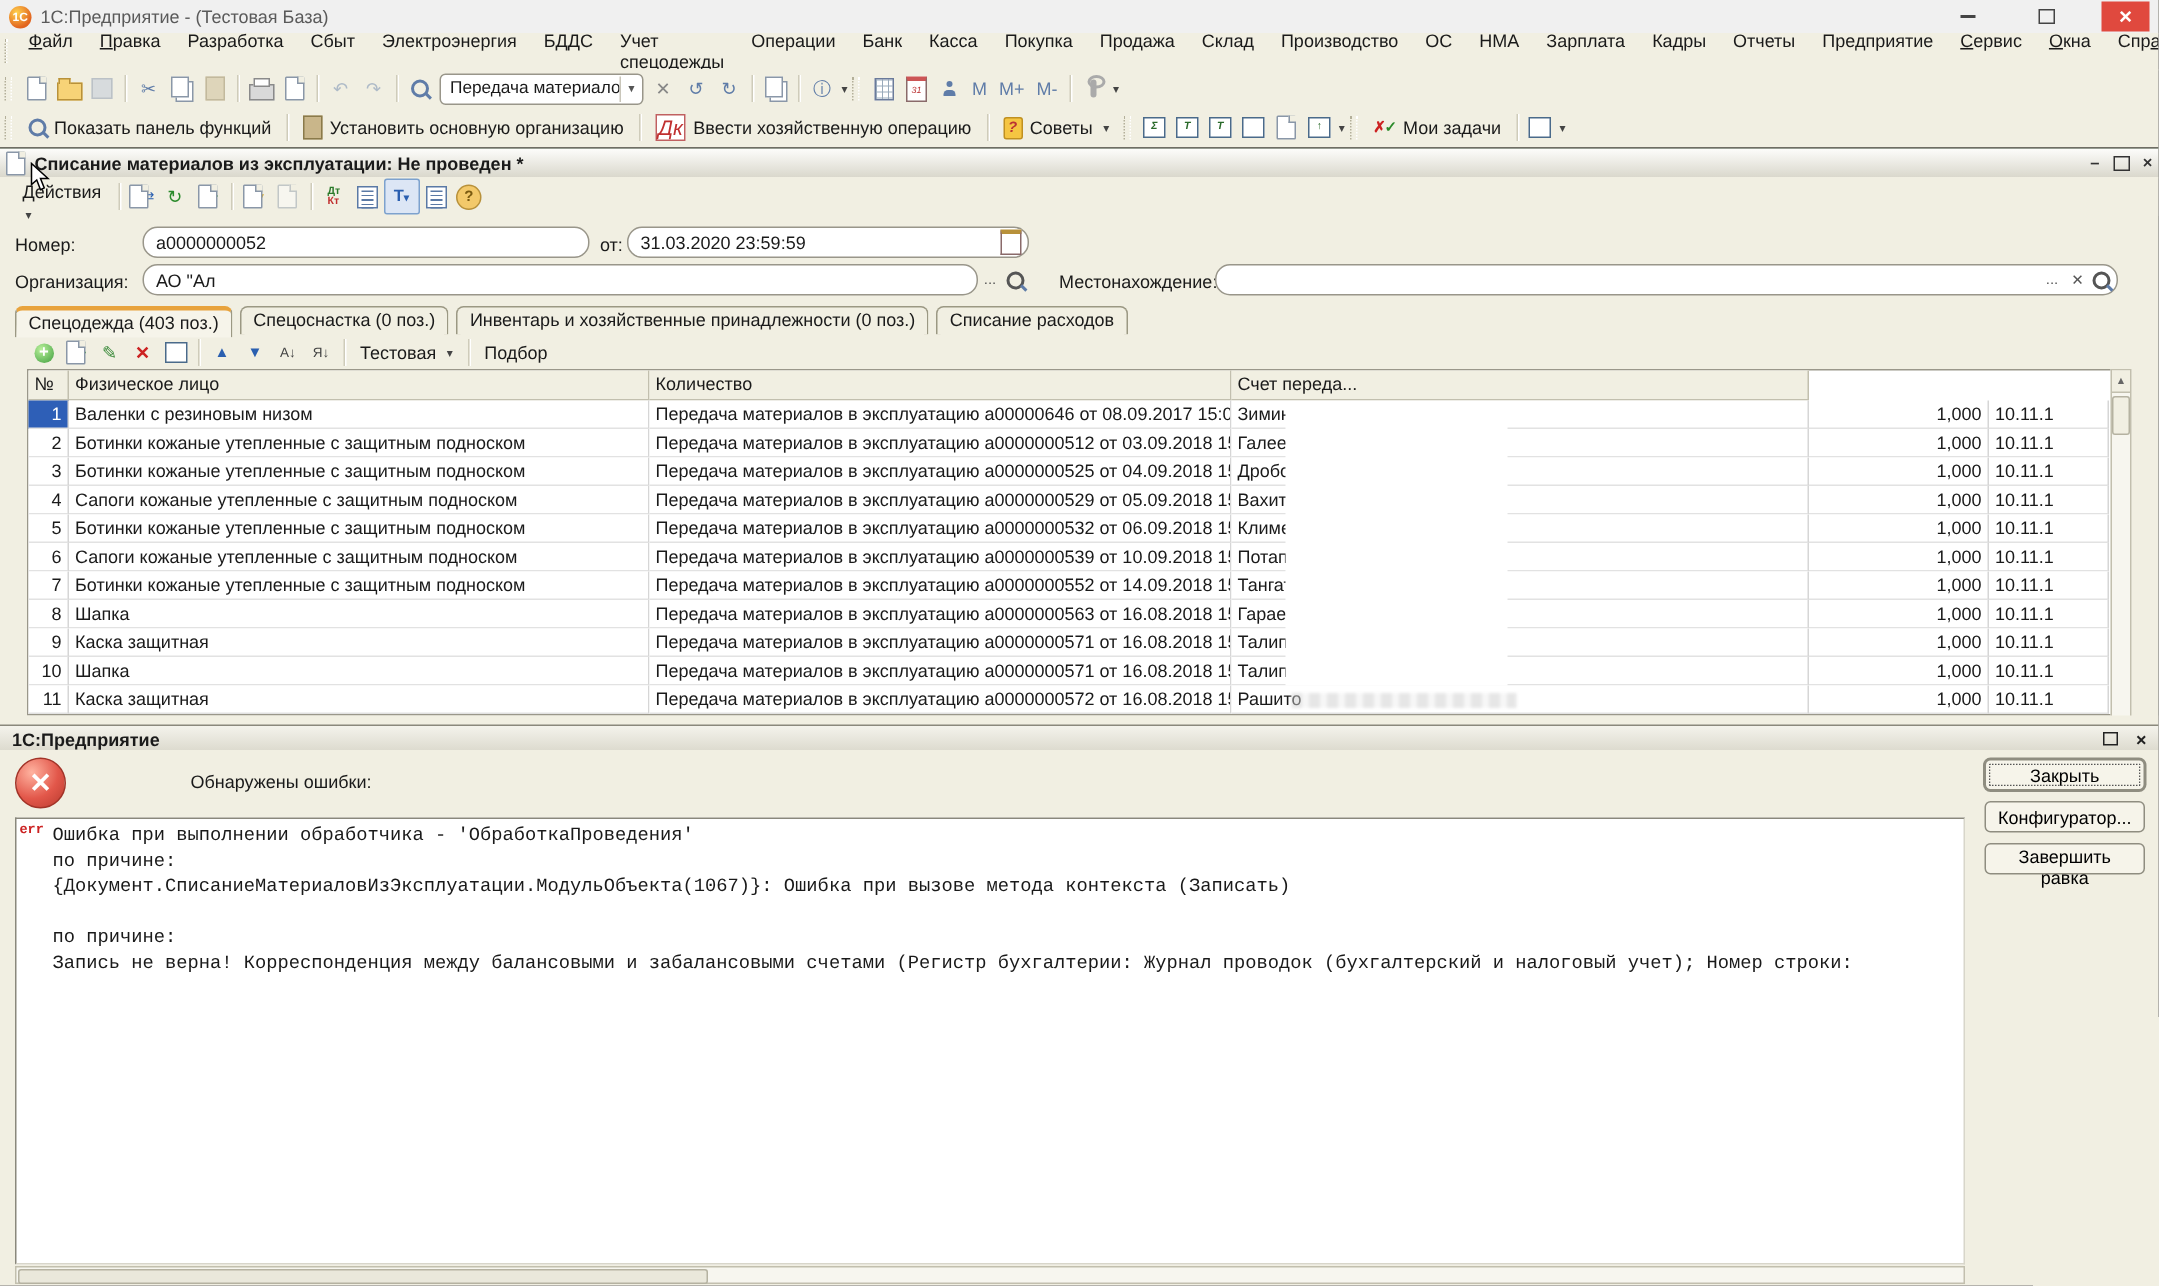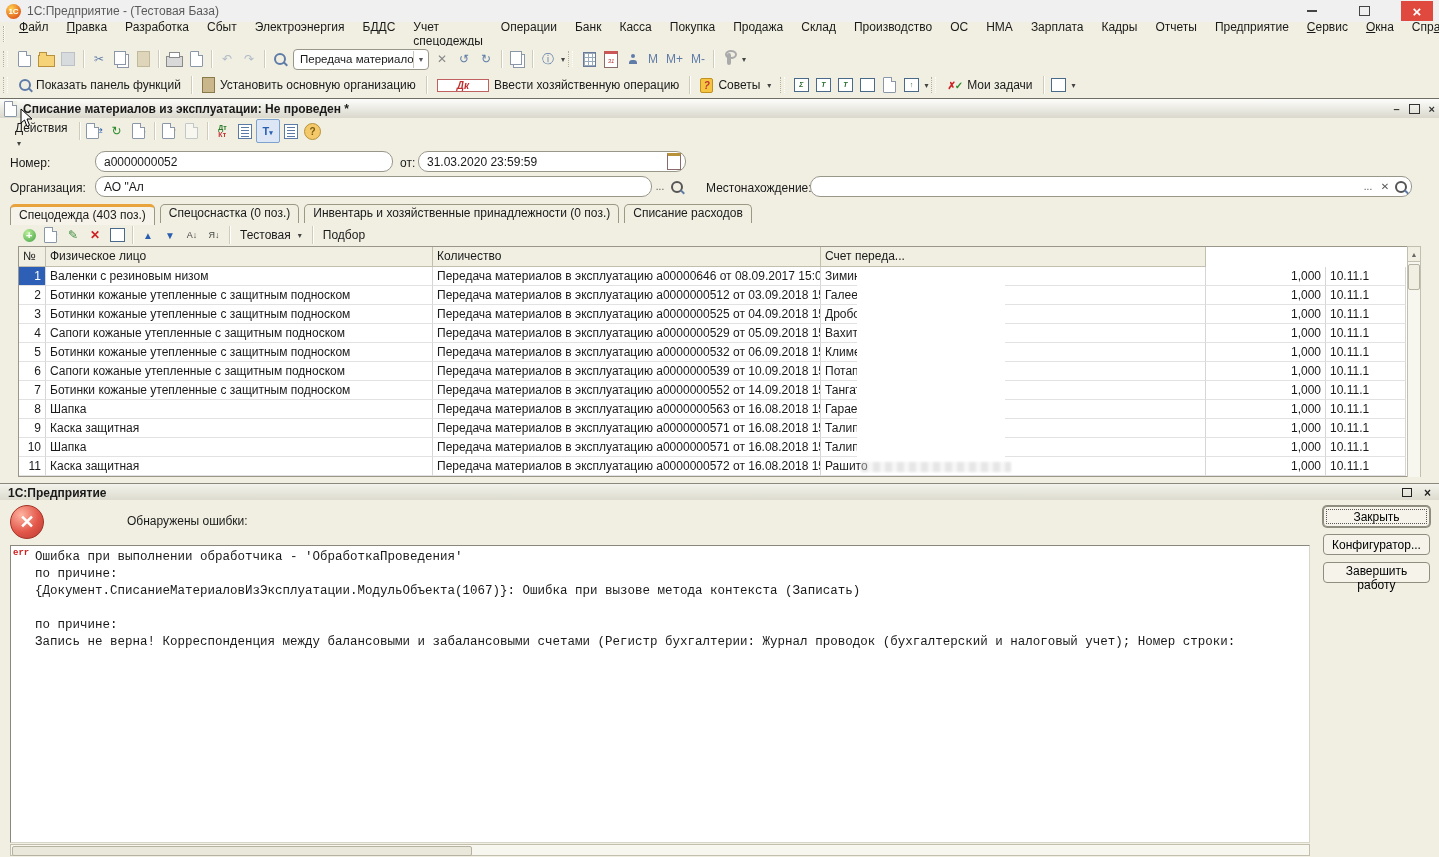--- a/index.html
+++ b/index.html
@@ -50,21 +50,21 @@
           background-image:linear-gradient(#9ab 1px,transparent 1px),linear-gradient(90deg,#9ab 1px,transparent 1px);background-size:4px 4px;}
   .i-cal{width:12px;height:13px;background:#fff;border:1px solid #8a6a6a;display:inline-block;font-size:6px;color:#b33;
          text-align:center;line-height:14px;border-top:3px solid #c55;}
   .i-user{width:10px;height:10px;position:relative;display:inline-block;}
   .i-user::before{content:"";position:absolute;left:3px;top:0;width:4px;height:4px;border-radius:50%;background:#5f7ca8;}
   .i-user::after{content:"";position:absolute;left:1px;bottom:0;width:8px;height:4px;border-radius:3px 3px 0 0;background:#5f7ca8;}
   .i-wrench{width:4px;height:12px;background:#aaa;border-radius:2px;position:relative;display:inline-block;}
   .i-wrench::before{content:"";position:absolute;top:-3px;left:-2px;width:8px;height:5px;border-radius:50%;border:2px solid #aaa;}
   .i-grid{width:13px;height:12px;background:#fff;border:1px solid #4a6a8a;display:inline-block;font-size:7px;color:#2a6a2a;
           text-align:center;line-height:12px;font-weight:bold;}
-  .i-dk{color:#c03030;font-weight:bold;font-size:10px;border:1px solid #c06060;padding:0 19px;background:#fff;}
+  .i-dk{color:#c03030;font-weight:normal;font-size:14px;border:1px solid #c06060;padding:0 1px;background:#fff;}
   .i-tip{width:11px;height:13px;background:#f5c542;color:#b33;font-weight:bold;font-size:10px;text-align:center;line-height:13px;
          display:inline-block;border-radius:2px;border:1px solid #c09020;}
   .i-tasks{font-size:10px;font-weight:bold;letter-spacing:-1px;}
   .i-tasks .x{color:#c22;} .i-tasks .v{color:#2a8a2a;}
   .i-dtkt{display:inline-flex;flex-direction:column;font-size:7px;line-height:7px;font-weight:bold;}
   .i-dtkt .dt{color:#2a7a2a;} .i-dtkt .kt{color:#c03030;}
   .i-list{width:12px;height:13px;background:#fff;border:1px solid #5a79a5;display:inline-block;
           background-image:repeating-linear-gradient(#5a79a5 0 1px,transparent 1px 3px);background-size:8px 100%;background-position:2px 2px;background-repeat:no-repeat;}
   .i-filter{color:#2a5fb0;font-weight:bold;font-size:11px;}
   .pressed{background:#dce6f5;border:1px solid #7da2ce;border-radius:2px;}
@@ -548,21 +548,21 @@
       <span><i class="sq"></i></span>
       <span style="font-weight:bold">×</span>
     </div>
   </div>
   <div class="dialog-body">
     <div class="err-icon">✕</div>
     <div class="err-msg">Обнаружены ошибки:</div>
     <div class="dlg-buttons" id="dlg-buttons">
         <button class="dlg-btn def">Закрыть</button>
         <button class="dlg-btn">Конфигуратор...</button>
-        <button class="dlg-btn">Завершить работу</button>
+        <button class="dlg-btn">Завершить равка</button>
       </div>
     <div class="err-box">
       <span class="err-gutter">err</span>
       <div class="err-lines" id="err-lines">
           <div class="eline">Ошибка при выполнении обработчика - 'ОбработкаПроведения'</div>
           <div class="eline">по причине:</div>
           <div class="eline">{Документ.СписаниеМатериаловИзЭксплуатации.МодульОбъекта(1067)}: Ошибка при вызове метода контекста (Записать)</div>
           <div class="eline">&nbsp;</div>
           <div class="eline">по причине:</div>
           <div class="eline">Запись не верна! Корреспонденция между балансовыми и забалансовыми счетами (Регистр бухгалтерии: Журнал проводок (бухгалтерский и налоговый учет); Номер строки:</div>

